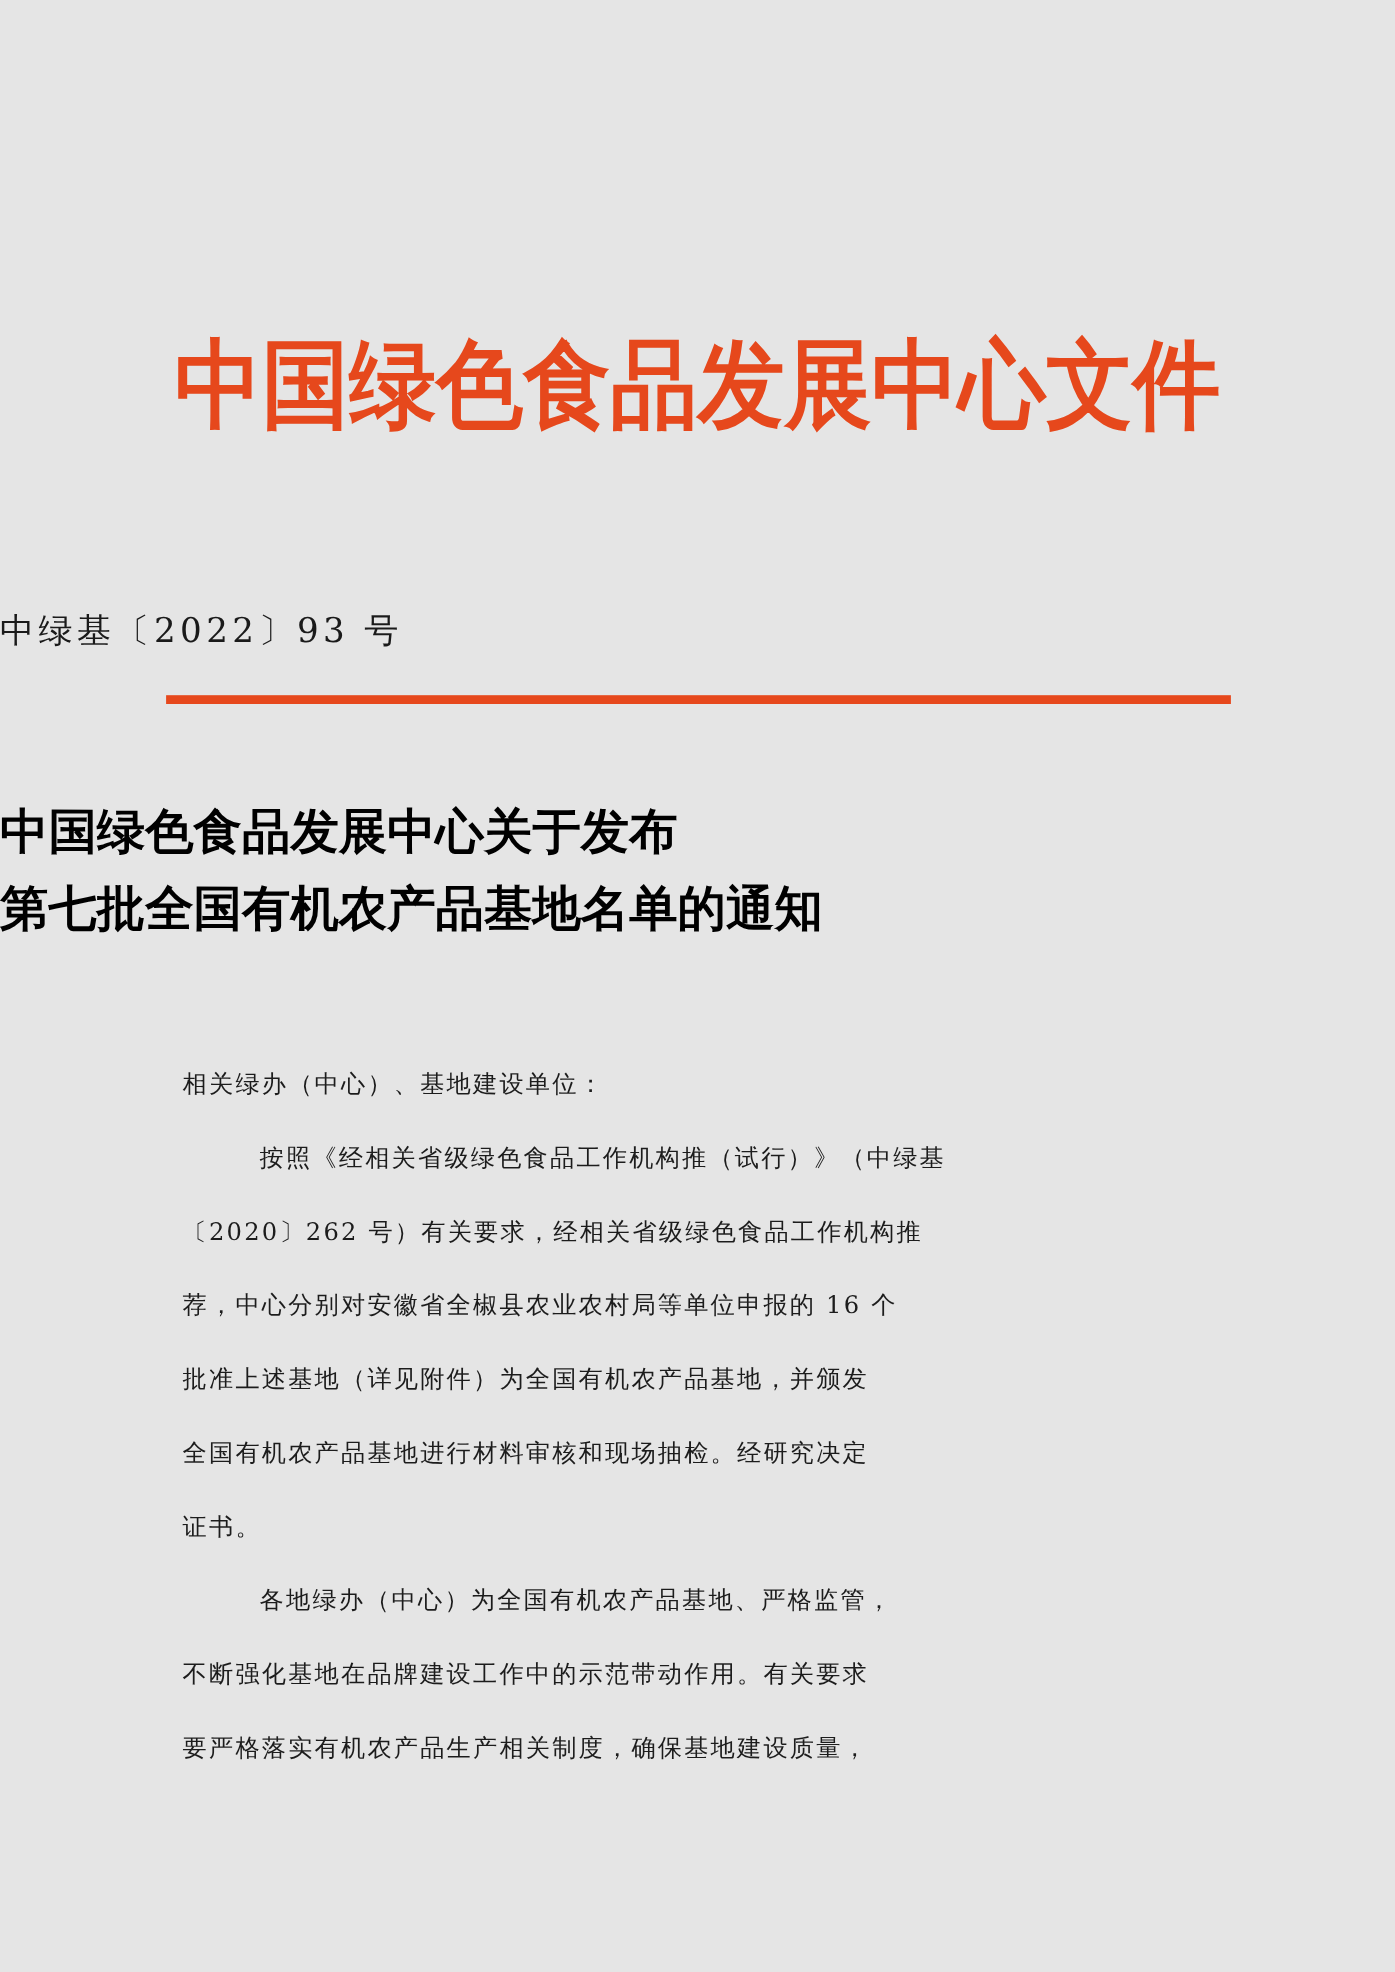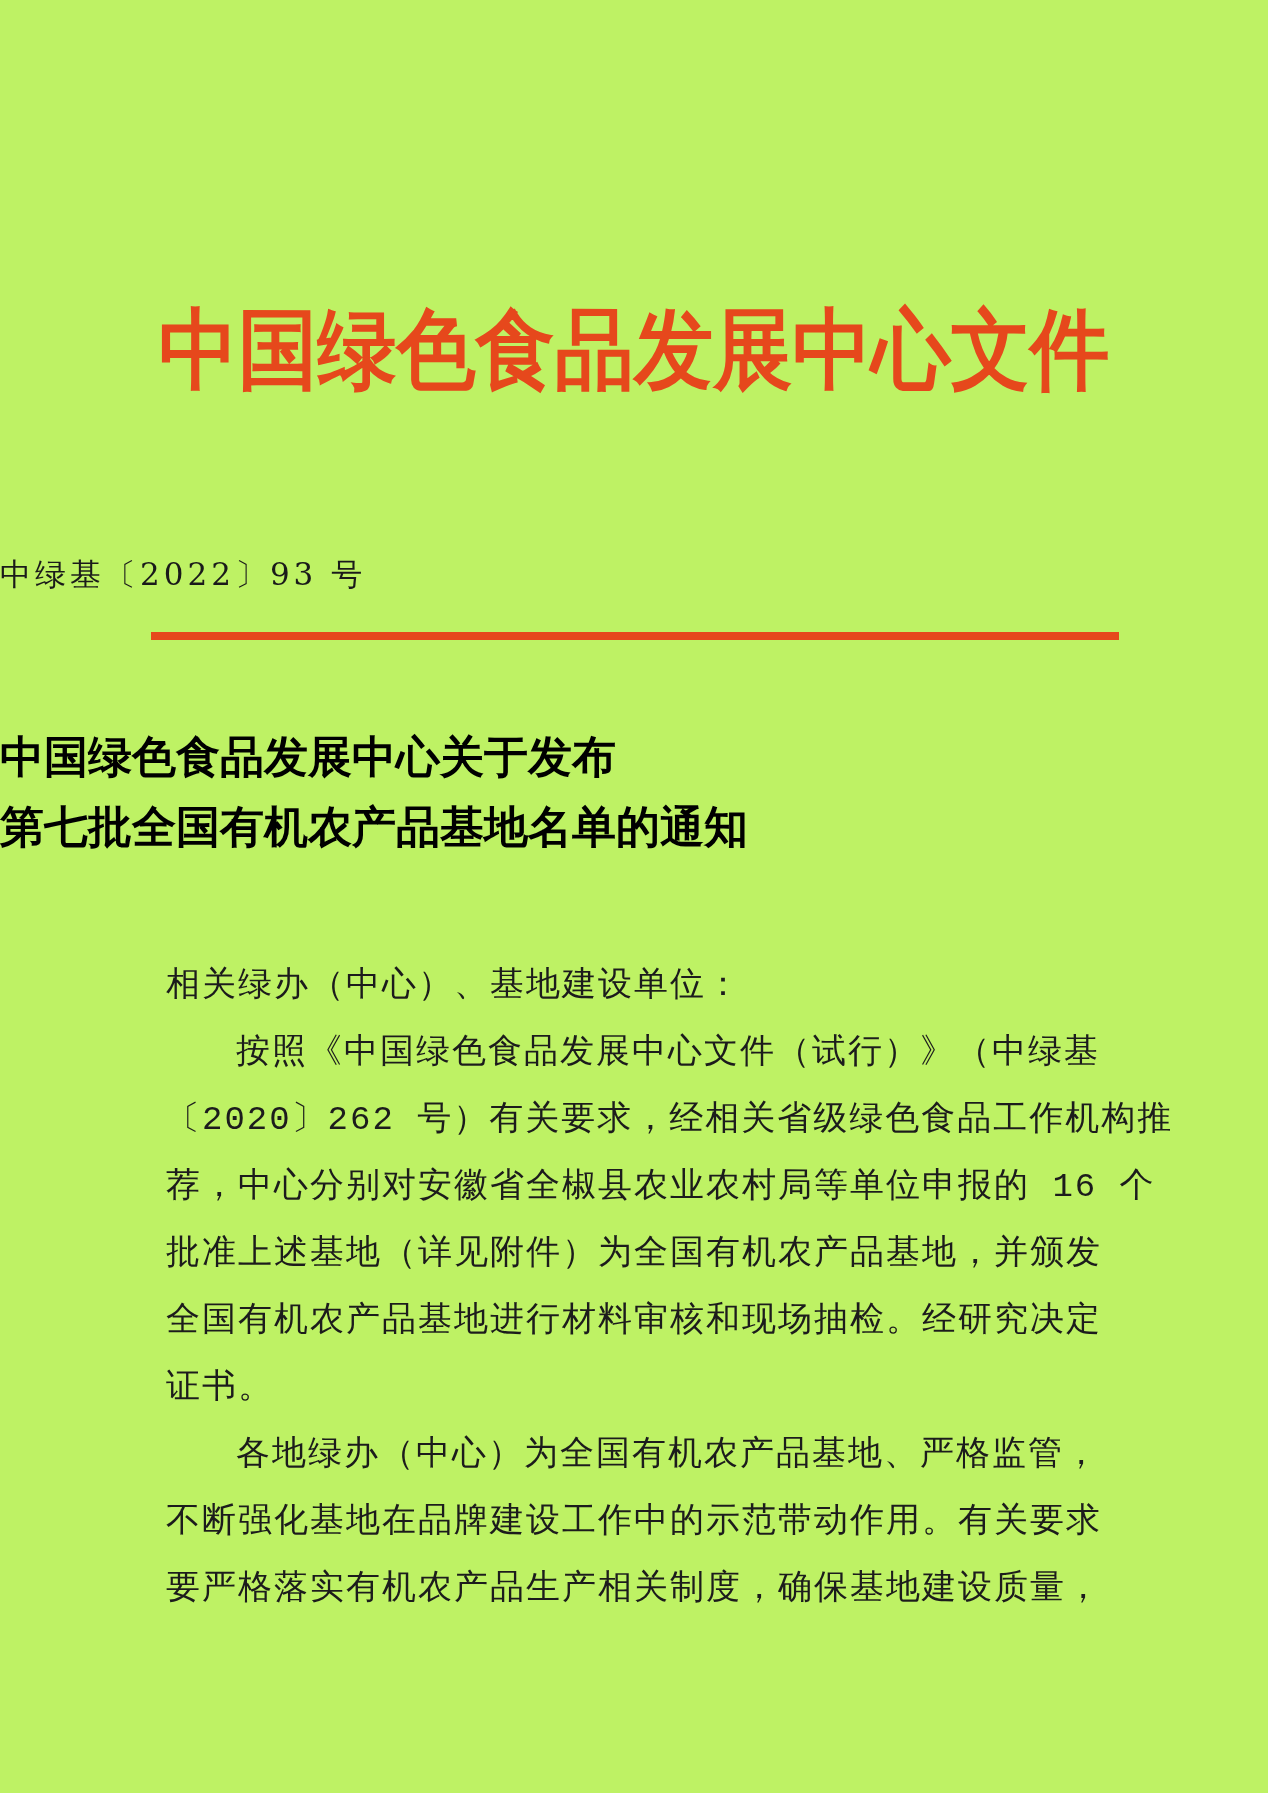--- a/index.html
+++ b/index.html
@@ -5,21 +5,21 @@
   html, body {
     margin: 0;
     padding: 0;
     background: #ffffff;
   }
   .page {
     position: relative;
     width: 1268px;
     height: 1793px;
     margin: 0 auto;
-    background: #bef264;
+    background: #e5e5e5;
     overflow: hidden;
     font-family: "DejaVu Serif", "Liberation Serif", serif;
     color: #141414;
   }
   
   .org-title {
     position: absolute;
     top: 299px;
     left: 0;
     width: 100%;
@@ -63,24 +63,23 @@
     line-height: 70px;
     color: #000000;
     letter-spacing: 0px;
   }
   
   .doc-body {
     position: absolute;
     top: 953px;
     left: 166px;
     width: 944px;
-    font-size: 34px;
+    font-size: 22px;
     letter-spacing: 2px;
     color: #1c1c1c;
-    font-family: Liberation Mono, monospace;
   }
   .line {
     line-height: 67px;
     height: 67px;
     white-space: nowrap;
   }
   .line.indent {
     text-indent: 70px;
   }
 </style>
@@ -96,21 +95,21 @@
   <div class="rule" style="background: rgb(230, 72, 28);"></div>
 
   <div class="notice-title">
     <div>中国绿色食品发展中心关于发布</div>
     <div>第七批全国有机农产品基地名单的通知</div>
   </div>
 
   <div class="doc-body">
     <div class="line">相关绿办（中心）、基地建设单位：</div>
 
-    <div class="line indent">按照《中国绿色食品发展中心文件（试行）》（中绿基</div>
+    <div class="line indent">按照《经相关省级绿色食品工作机构推（试行）》（中绿基</div>
     <div class="line">〔2020〕262 号）有关要求，经相关省级绿色食品工作机构推</div>
     <div class="line">荐，中心分别对安徽省全椒县农业农村局等单位申报的 16 个</div>
     <div class="line">批准上述基地（详见附件）为全国有机农产品基地，并颁发</div>
     <div class="line">全国有机农产品基地进行材料审核和现场抽检。经研究决定</div>
     <div class="line">证书。</div>
 
     <div class="line indent">各地绿办（中心）为全国有机农产品基地、严格监管，</div>
     <div class="line">不断强化基地在品牌建设工作中的示范带动作用。有关要求</div>
     <div class="line">要严格落实有机农产品生产相关制度，确保基地建设质量，</div>
   </div>

